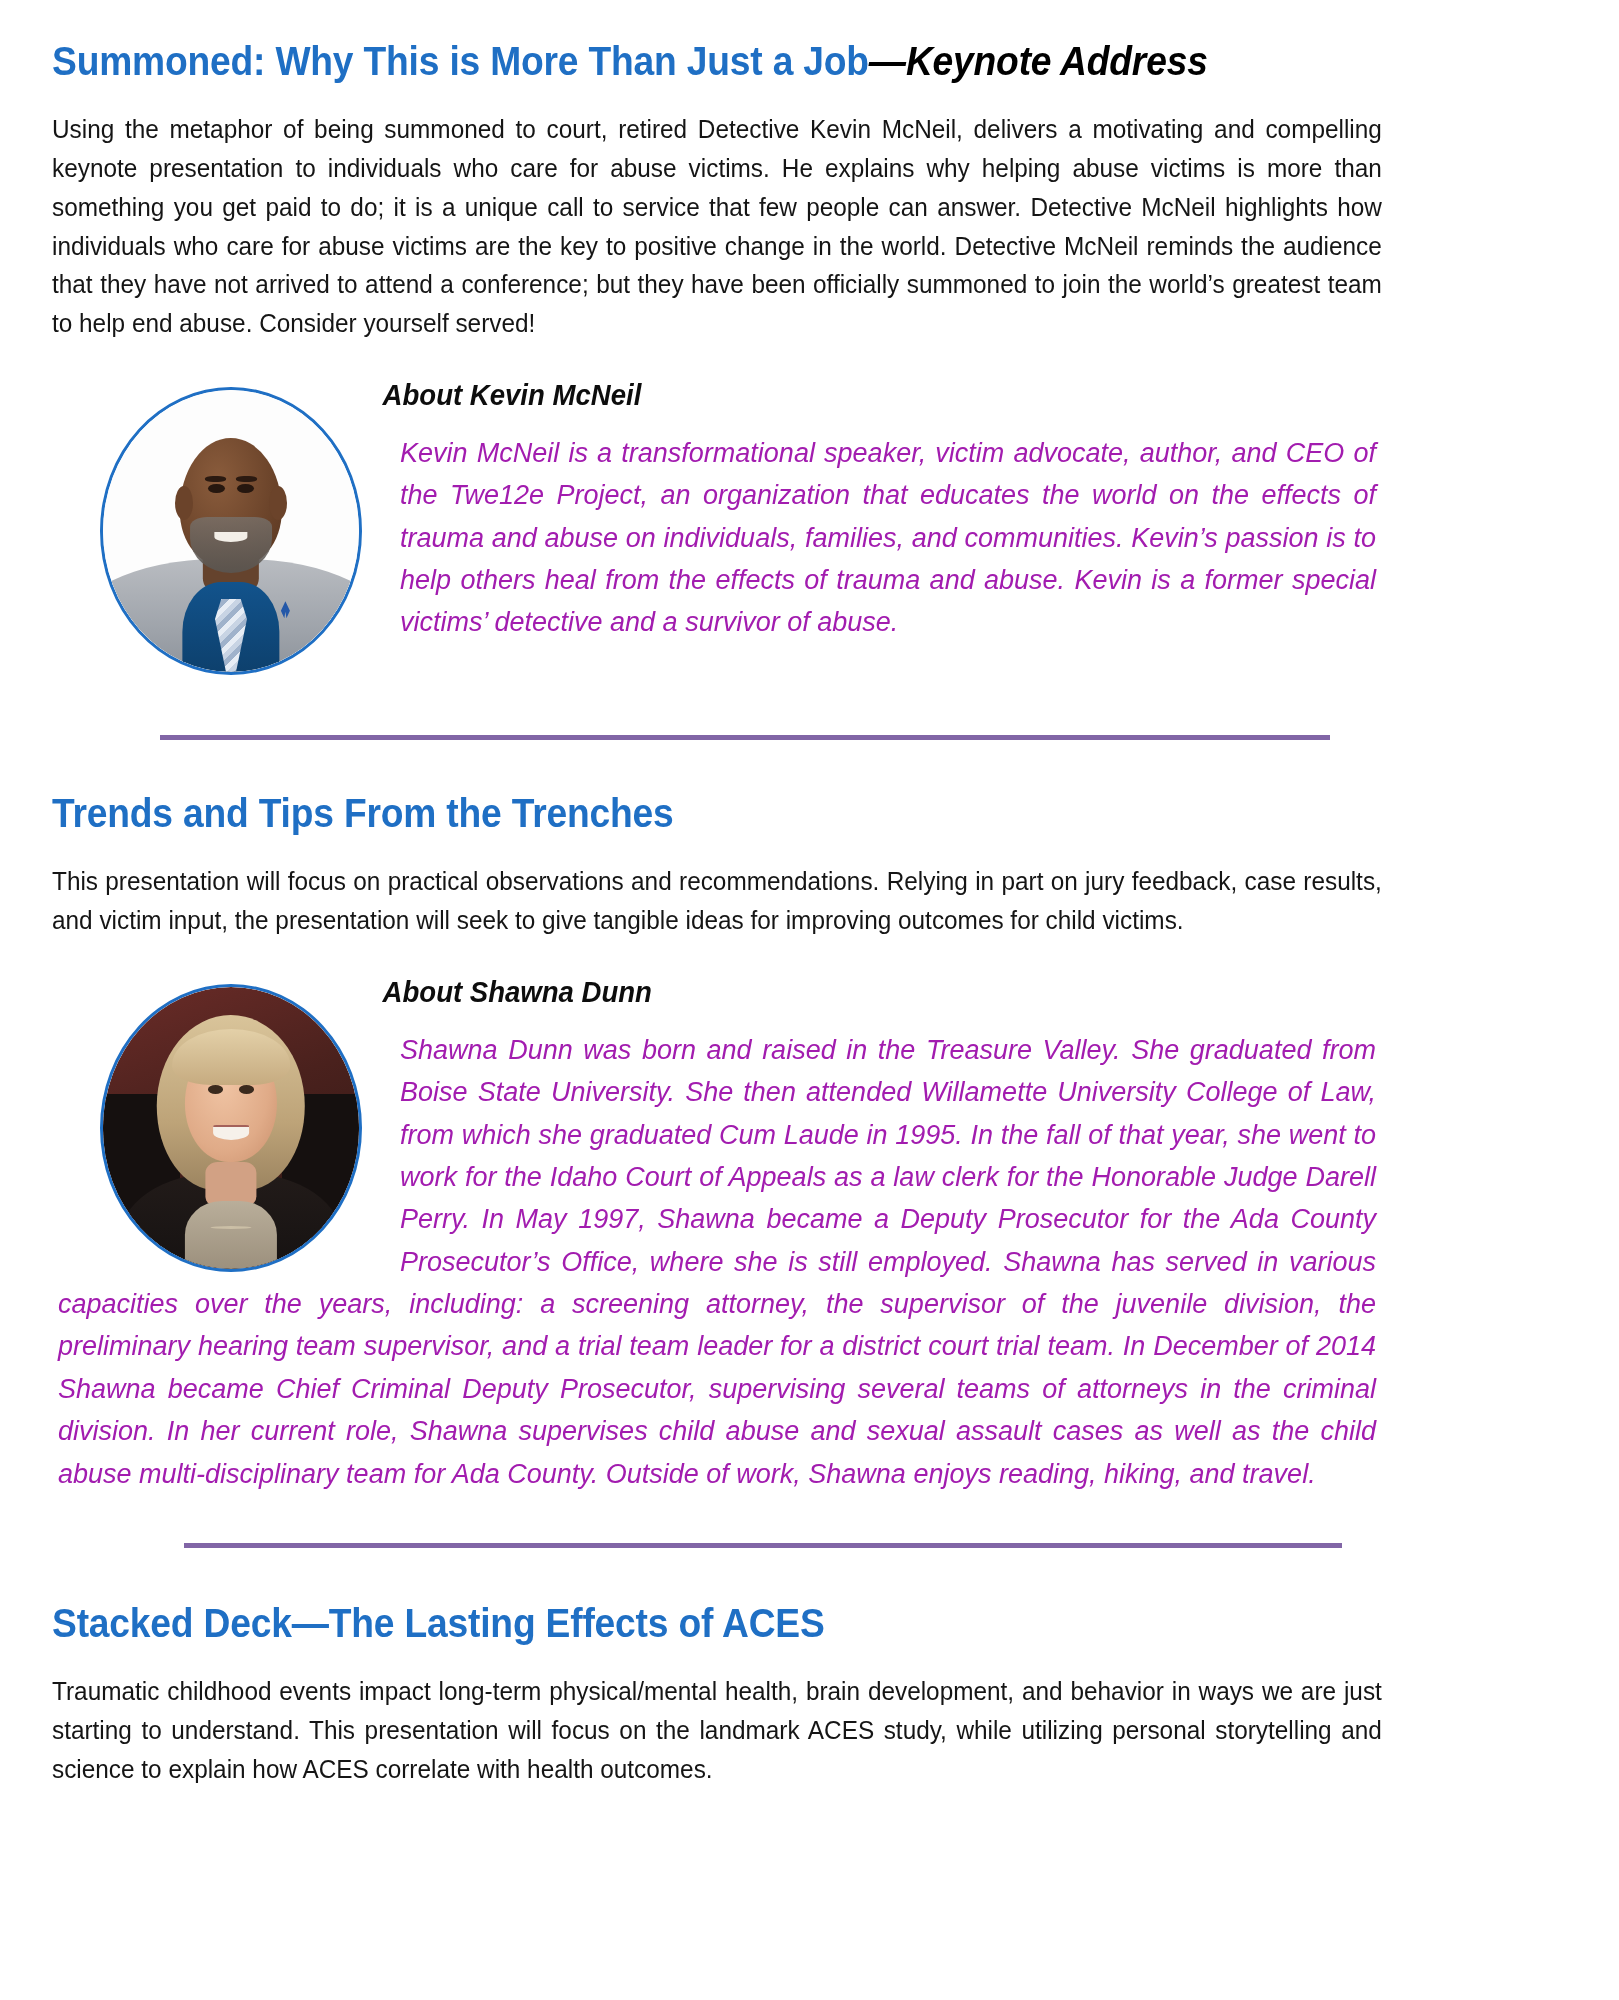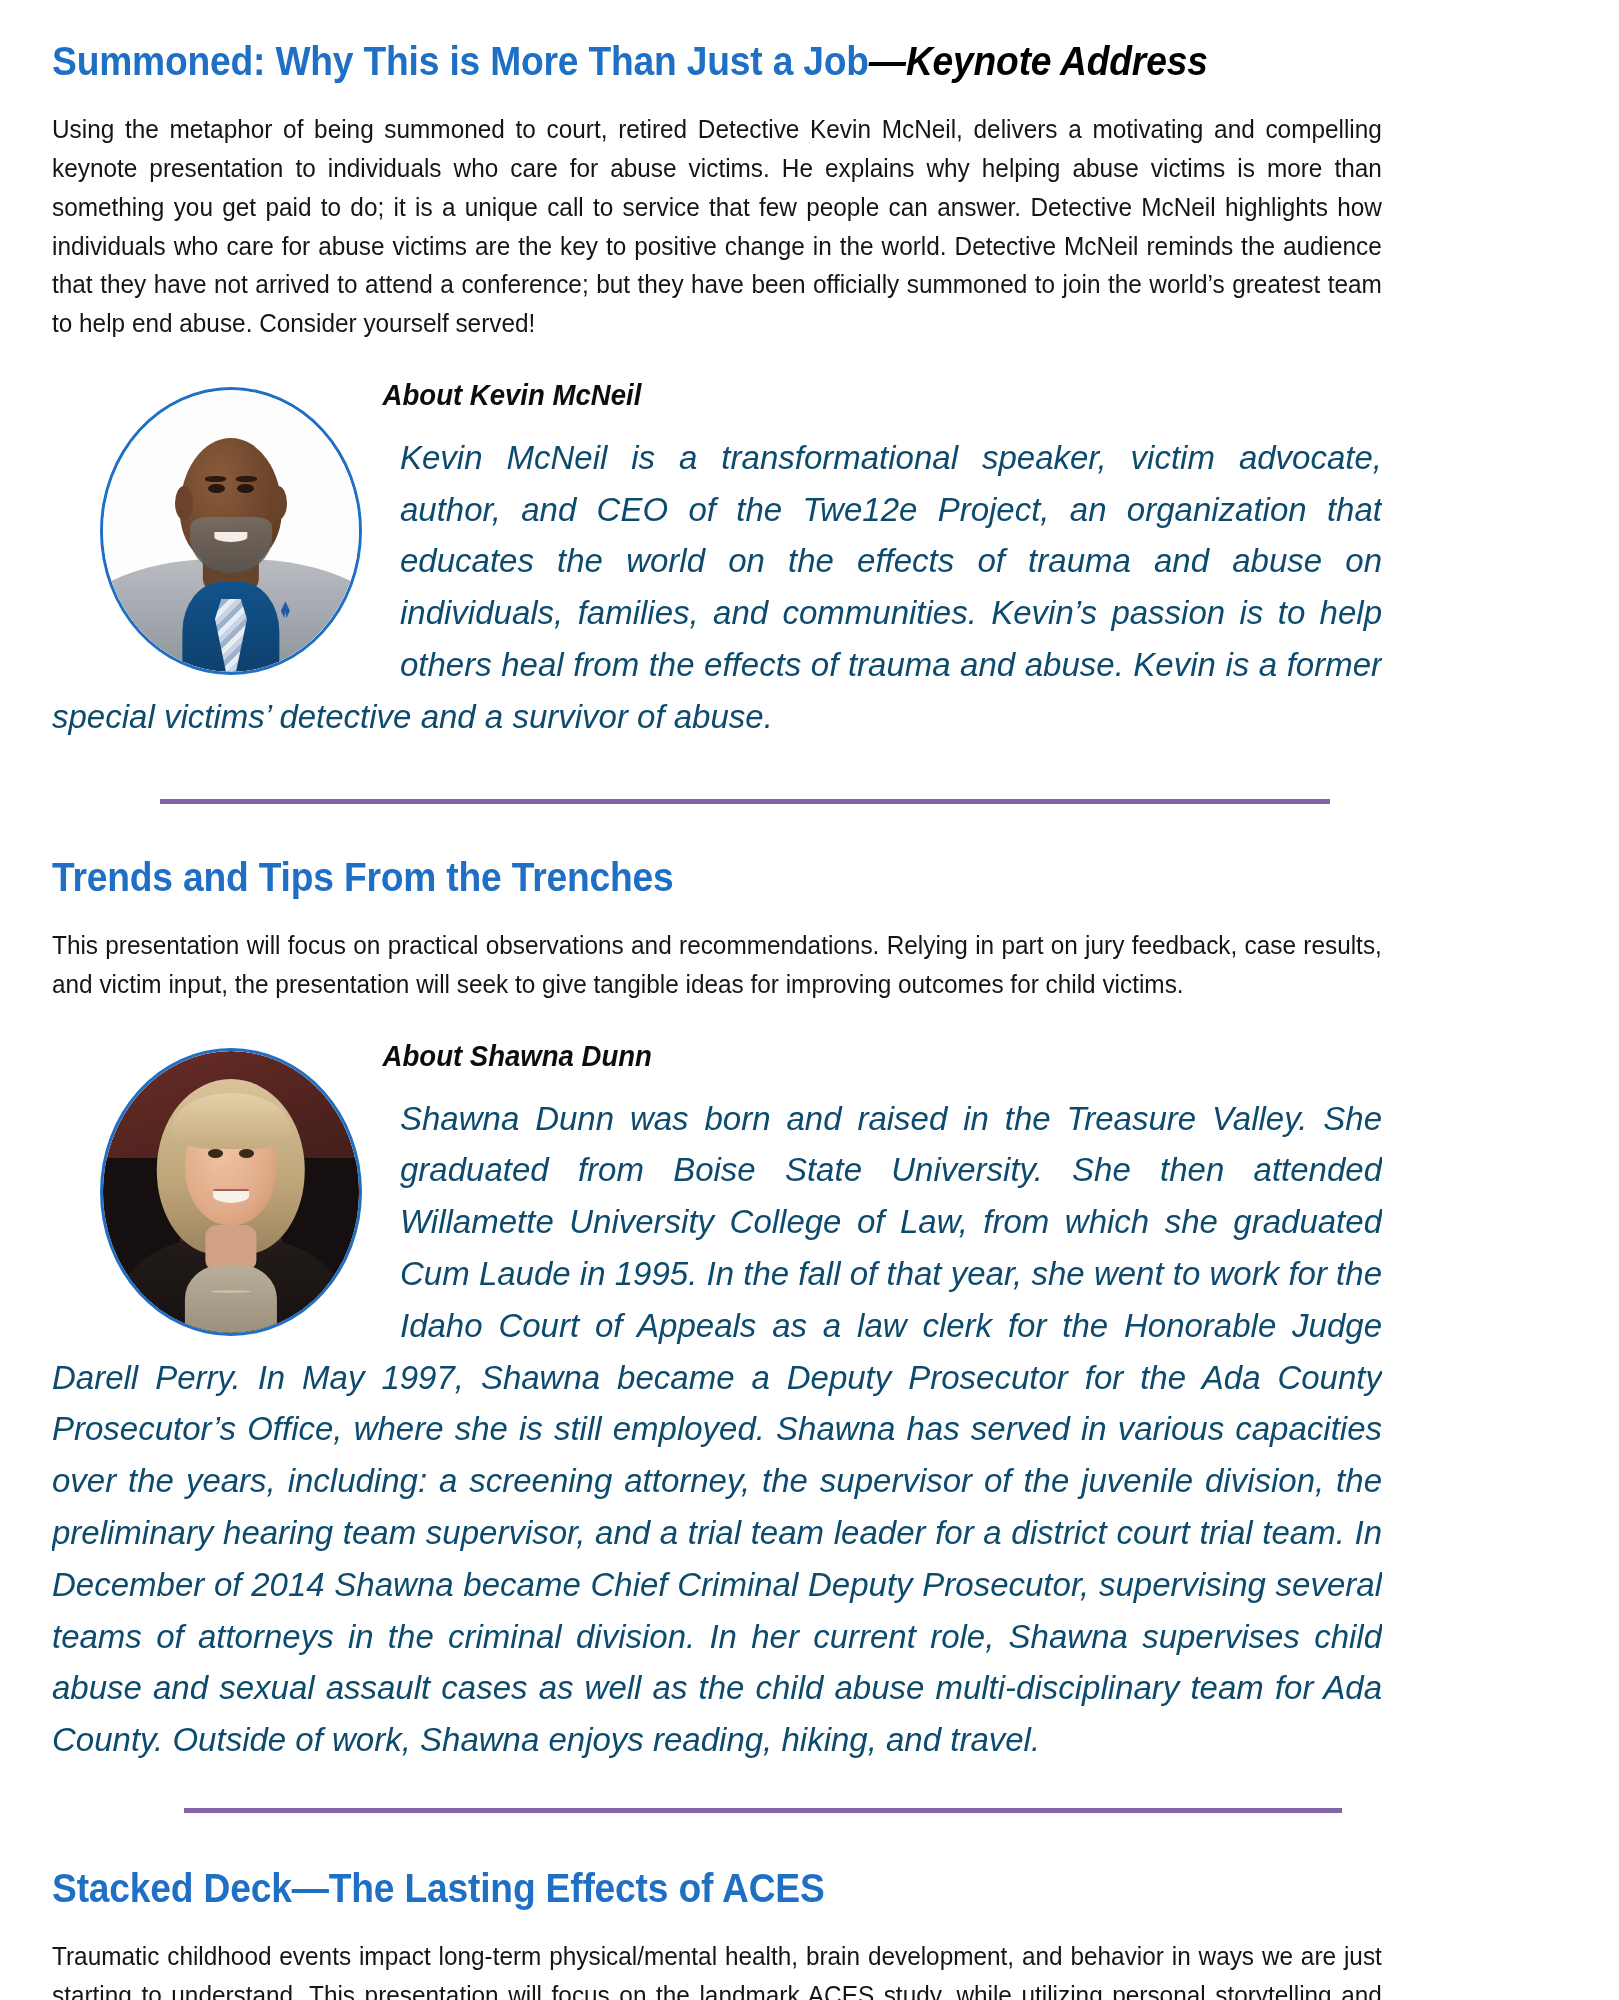--- a/index.html
+++ b/index.html
@@ -276,27 +276,27 @@
   .bio-heading {
     font-size: 29px;
     font-weight: bold;
     font-style: italic;
     margin: 0 0 20px 0;
     color: #0d0d0d;
     transform: scaleX(0.95);
     transform-origin: left center;
   }
   p.bio-text {
-    font-size: 33px;
+    font-size: 27px;
     font-style: italic;
     line-height: 1.57;
     text-align: justify;
     text-justify: inter-word;
-    margin: 0;
-    color: #0c4a6e;
+    margin: 6px;
+    color: #a21caf;
   }
 
   
   .divider {
     height: 5px;
     background: #8165A6;
     border: 0;
     margin: 0;
   }
   .divider-wrap-1 { padding: 56px 52px 0 108px; }

